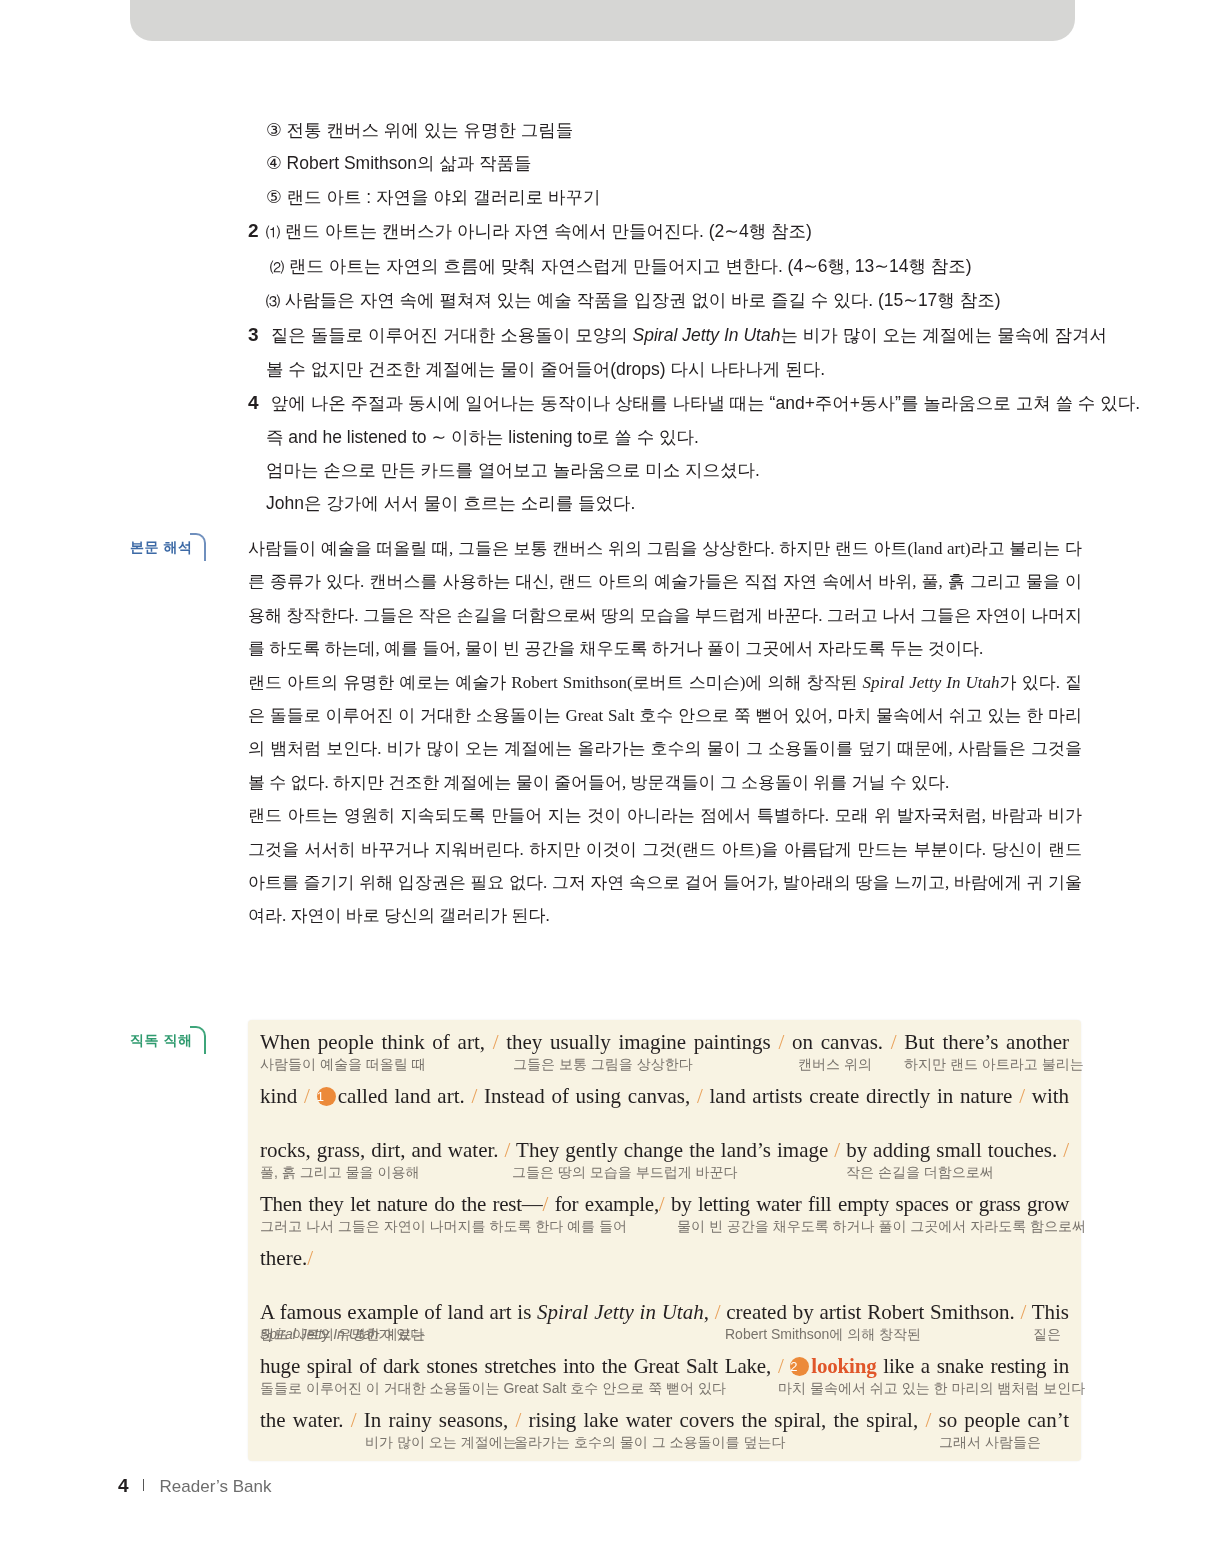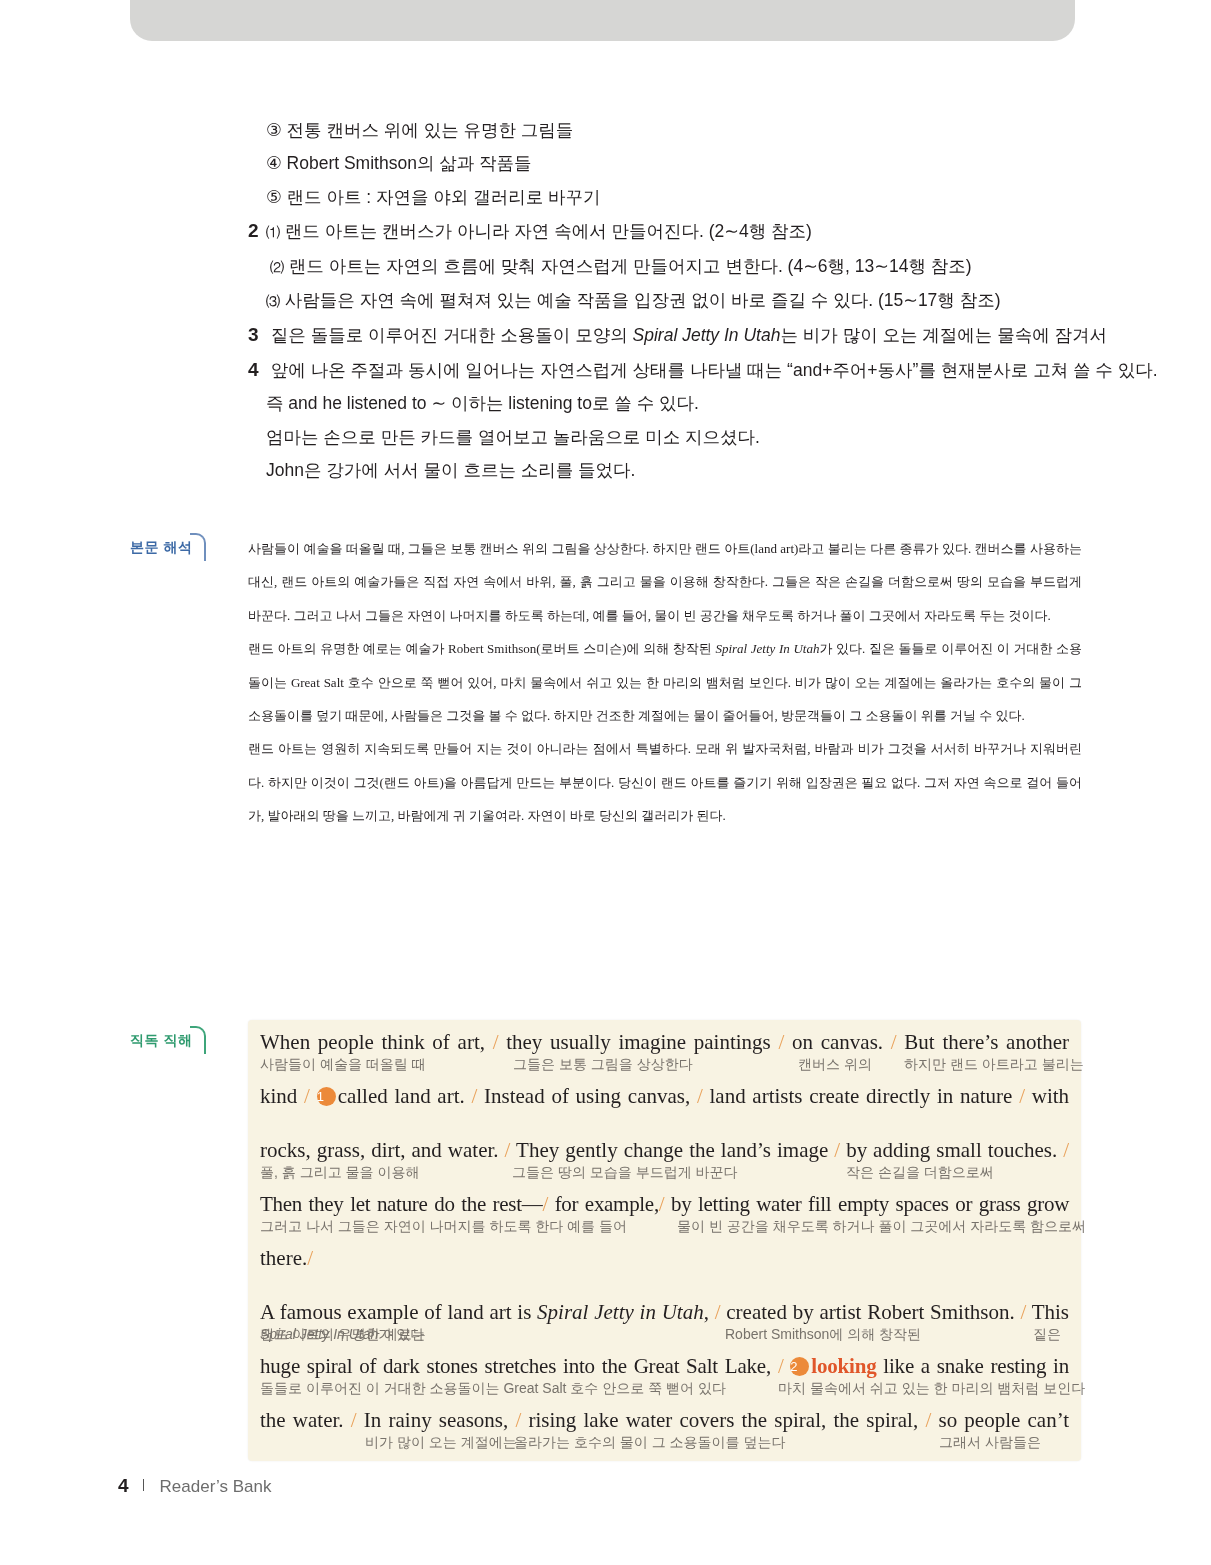--- a/index.html
+++ b/index.html
@@ -33,21 +33,21 @@
   .sec-label span.txt { position:absolute; left:0; top:6px; }
   .label-blue { color:#3d6aa6; }
   .label-blue .lbl-border { border-color:#6f8fbd; }
   .label-green { color:#2e9a6e; }
   .label-green .lbl-border { border-color:#3ea57a; }
 
   
   .translation {
     position:absolute; left:248px; top:532px; width:834px;
     font-family:"Liberation Serif", "DejaVu Serif", serif;
-    font-size:13px; line-height:33.4px; text-align:justify; color:#231f20;
+    font-size:17px; line-height:33.4px; text-align:justify; color:#231f20;
   }
   .translation p { margin:0; }
 
   
   .reading-box {
     position:absolute; left:248px; top:1020px; width:833px; height:441px;
     background:#f8f3e3; border-radius:4px; box-shadow:0 0 2px rgba(0,0,0,0.08);
   }
   .rline { position:absolute; left:12px; right:12px; height:50px; }
   .rline .en {
@@ -88,23 +88,24 @@
   <div class="ans-line indent2">
     <span class="sub">⑵</span><span> 랜드 아트는 자연의 흐름에 맞춰 자연스럽게 만들어지고 변한다. (4∼6행, 13∼14행 참조)</span>
   </div>
   <div class="ans-line indent">
     <span class="sub">⑶</span><span> 사람들은 자연 속에 펼쳐져 있는 예술 작품을 입장권 없이 바로 즐길 수 있다. (15∼17행 참조)</span>
   </div>
 
   <div class="ans-line">
     <span class="num">3</span><span> 짙은 돌들로 이루어진 거대한 소용돌이 모양의 </span><span class="ital">Spiral Jetty In Utah</span><span>는 비가 많이 오는 계절에는 물속에 잠겨서</span>
   </div>
+  <div class="ans-line indent">볼 수 없지만 건조한 계절에는 물이 줄어들어(drops) 다시 나타나게 된다.</div>
 
   <div class="ans-line">
-    <span class="num">4</span><span> 앞에 나온 주절과 동시에 일어나는 자연스럽게 상태를 나타낼 때는 “and+주어+동사”를 현재분사로 고쳐 쓸 수 있다.</span>
+    <span class="num">4</span><span> 앞에 나온 주절과 동시에 일어나는 동작이나 상태를 나타낼 때는 “and+주어+동사”를 놀라움으로 고쳐 쓸 수 있다.</span>
   </div>
   <div class="ans-line indent">즉 and he listened to ∼ 이하는 listening to로 쓸 수 있다.</div>
   <div class="ans-line indent">엄마는 손으로 만든 카드를 열어보고 놀라움으로 미소 지으셨다.</div>
   <div class="ans-line indent">John은 강가에 서서 물이 흐르는 소리를 들었다.</div>
 </div>
 
 <div class="sec-label label-blue" style="top:533px;">
   <span class="txt">본문 해석</span>
   <span class="lbl-border"></span>
 </div>

